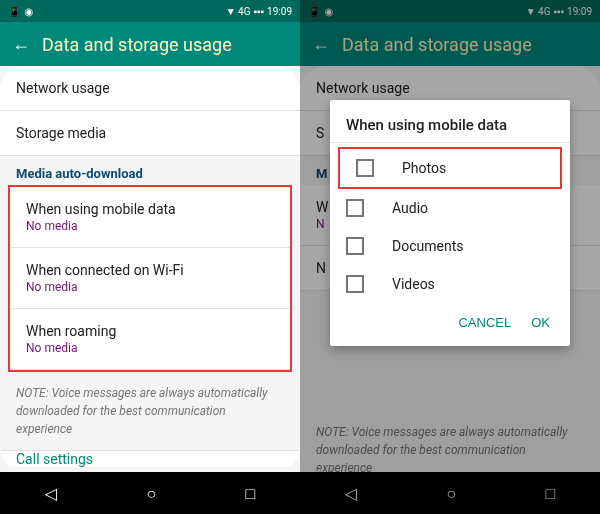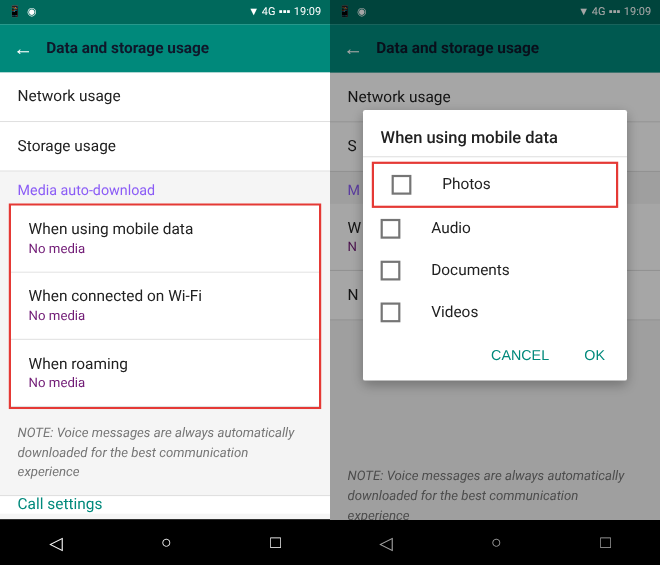--- a/index.html
+++ b/index.html
@@ -50,35 +50,36 @@
       width: 100%;
       height: 44px;
       background: #00897b;
       display: flex;
       align-items: center;
       padding: 0 12px;
       gap: 12px;
     }
 
     .app-bar-title {
-      color: #0f172a;
-      font-size: 14px;
-      font-weight: 700;
+      color: #fef9c3;
+      font-size: 18px;
+      font-weight: 400;
     }
 
     .back-arrow {
       color: #fff;
       font-size: 18px;
       cursor: pointer;
     }
 
     .content-area {
       flex: 1;
       background: #f5f5f5;
       overflow-y: auto;
+      border-radius: 25px;
     }
 
     .list-item {
       background: #fff;
       padding: 14px 16px;
       border-bottom: 1px solid #e0e0e0;
     }
 
     .list-item-title {
       font-size: 14px;
@@ -87,22 +88,22 @@
 
     .list-item-subtitle {
       font-size: 12px;
       color: #701a75;
       margin-top: 2px;
     }
 
     .section-header {
       padding: 10px 32px 4px 16px;
       font-size: 13px;
-      color: #8b5cf6;
-      font-weight: 400;
+      color: #0c4a6e;
+      font-weight: 700;
     }
 
     .red-outline-group {
       border: 2px solid #e53935;
       margin: 0 8px;
     }
 
     .note-text {
       padding: 12px 16px;
       font-size: 12px;
@@ -178,21 +179,21 @@
 
     .option-label {
       font-size: 14px;
       color: #212121;
     }
 
     .dialog-actions {
       display: flex;
       justify-content: flex-end;
       padding: 8px 12px 12px 12px;
-      gap: 16px;
+      gap: 4px;
     }
 
     .dialog-btn {
       font-size: 13px;
       font-weight: 500;
       color: #00897b;
       background: none;
       border: none;
       cursor: pointer;
       padding: 4px 8px;
@@ -225,21 +226,21 @@
   <div class="app-bar">
     <span class="back-arrow">←</span>
     <span class="app-bar-title">Data and storage usage</span>
   </div>
 
   <div class="content-area">
     <div class="list-item">
       <div class="list-item-title">Network usage</div>
     </div>
     <div class="list-item">
-      <div class="list-item-title">Storage usage</div>
+      <div class="list-item-title">Storage media</div>
     </div>
 
     <div class="section-header">Media auto-download</div>
 
     <div class="red-outline-group">
       <div class="list-item" style="border-bottom:1px solid #e0e0e0;">
         <div class="list-item-title">When using mobile data</div>
         <div class="list-item-subtitle">No media</div>
       </div>
       <div class="list-item" style="border-bottom:1px solid #e0e0e0;">

